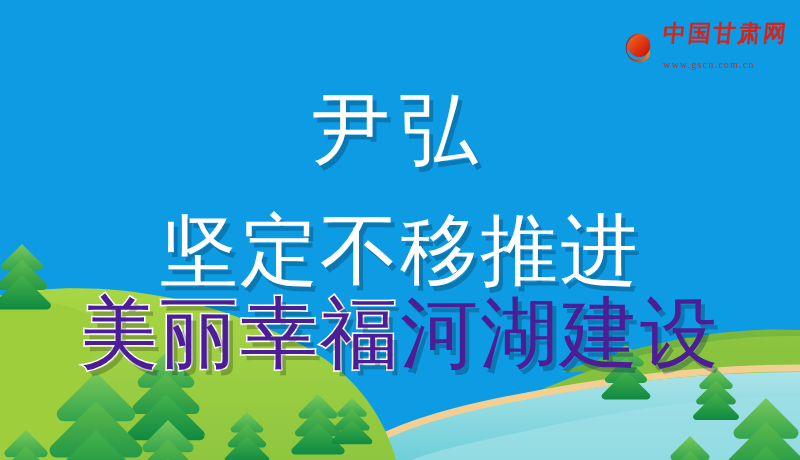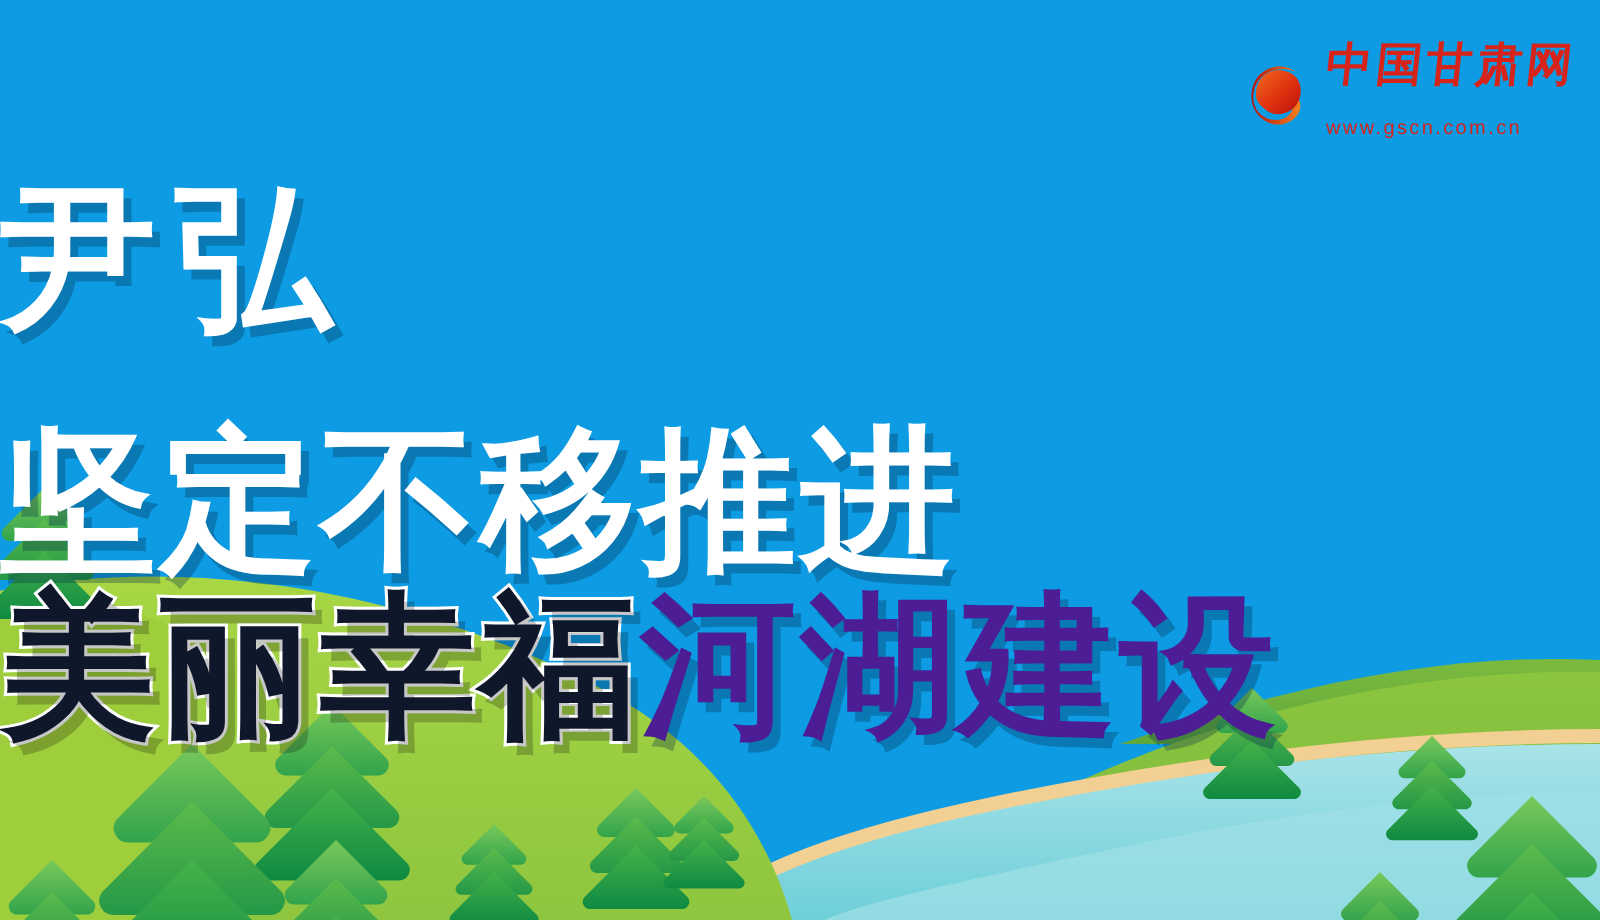--- a/index.html
+++ b/index.html
@@ -17,46 +17,47 @@
   
   .logo{position:absolute;right:12px;top:22px;display:flex;align-items:center;gap:5px;}
   .logo-mark{width:36px;height:38px;position:relative;flex:0 0 auto;}
   .logo-text{display:flex;flex-direction:column;align-items:flex-start;line-height:1;}
   .logo-cn{
     font-family:"DejaVu Sans","Liberation Sans",sans-serif;
     font-size:23px;font-weight:bold;color:#d6241b;letter-spacing:2px;
     transform:skewX(-6deg);
   }
   .logo-url{
-    font-family:Liberation Sans, sans-serif;
+    font-family:Liberation Serif, serif;
     font-size:10px;color:#d6241b;letter-spacing:1.2px;margin-top:15px;
   }
 
   
   .headline{position:absolute;left:0;top:0;width:800px;}
   .line{
+    text-align:center;
     font-family:"DejaVu Sans","Liberation Sans",sans-serif;
-    font-weight:bold;
+    font-weight:normal;
     white-space:nowrap;
     position:absolute;width:100%;
   }
   .l1{
     top:78px;font-size:78px;letter-spacing:10px;color:#ffffff;
     text-shadow:4px 5px 0 rgba(0,40,70,.30);
   }
   .l2{
     top:199px;font-size:78px;letter-spacing:2px;color:#ffffff;
     text-shadow:4px 5px 0 rgba(0,40,70,.30);
   }
   .l3{
     top:282px;font-size:78px;letter-spacing:2px;
     text-shadow:none;
   }
   .seg-red{
-    color:#0f172a;
+    color:#4c1d95;
     -webkit-text-stroke:3px #ffffff;
     paint-order:stroke fill;
     text-shadow:5px 6px 0 rgba(0,0,0,.22);
     margin-top:32px;
   }
   .seg-white{
     color:#4c1d95;
     text-shadow:4px 5px 0 rgba(0,40,70,.30);
   }
 </style>

